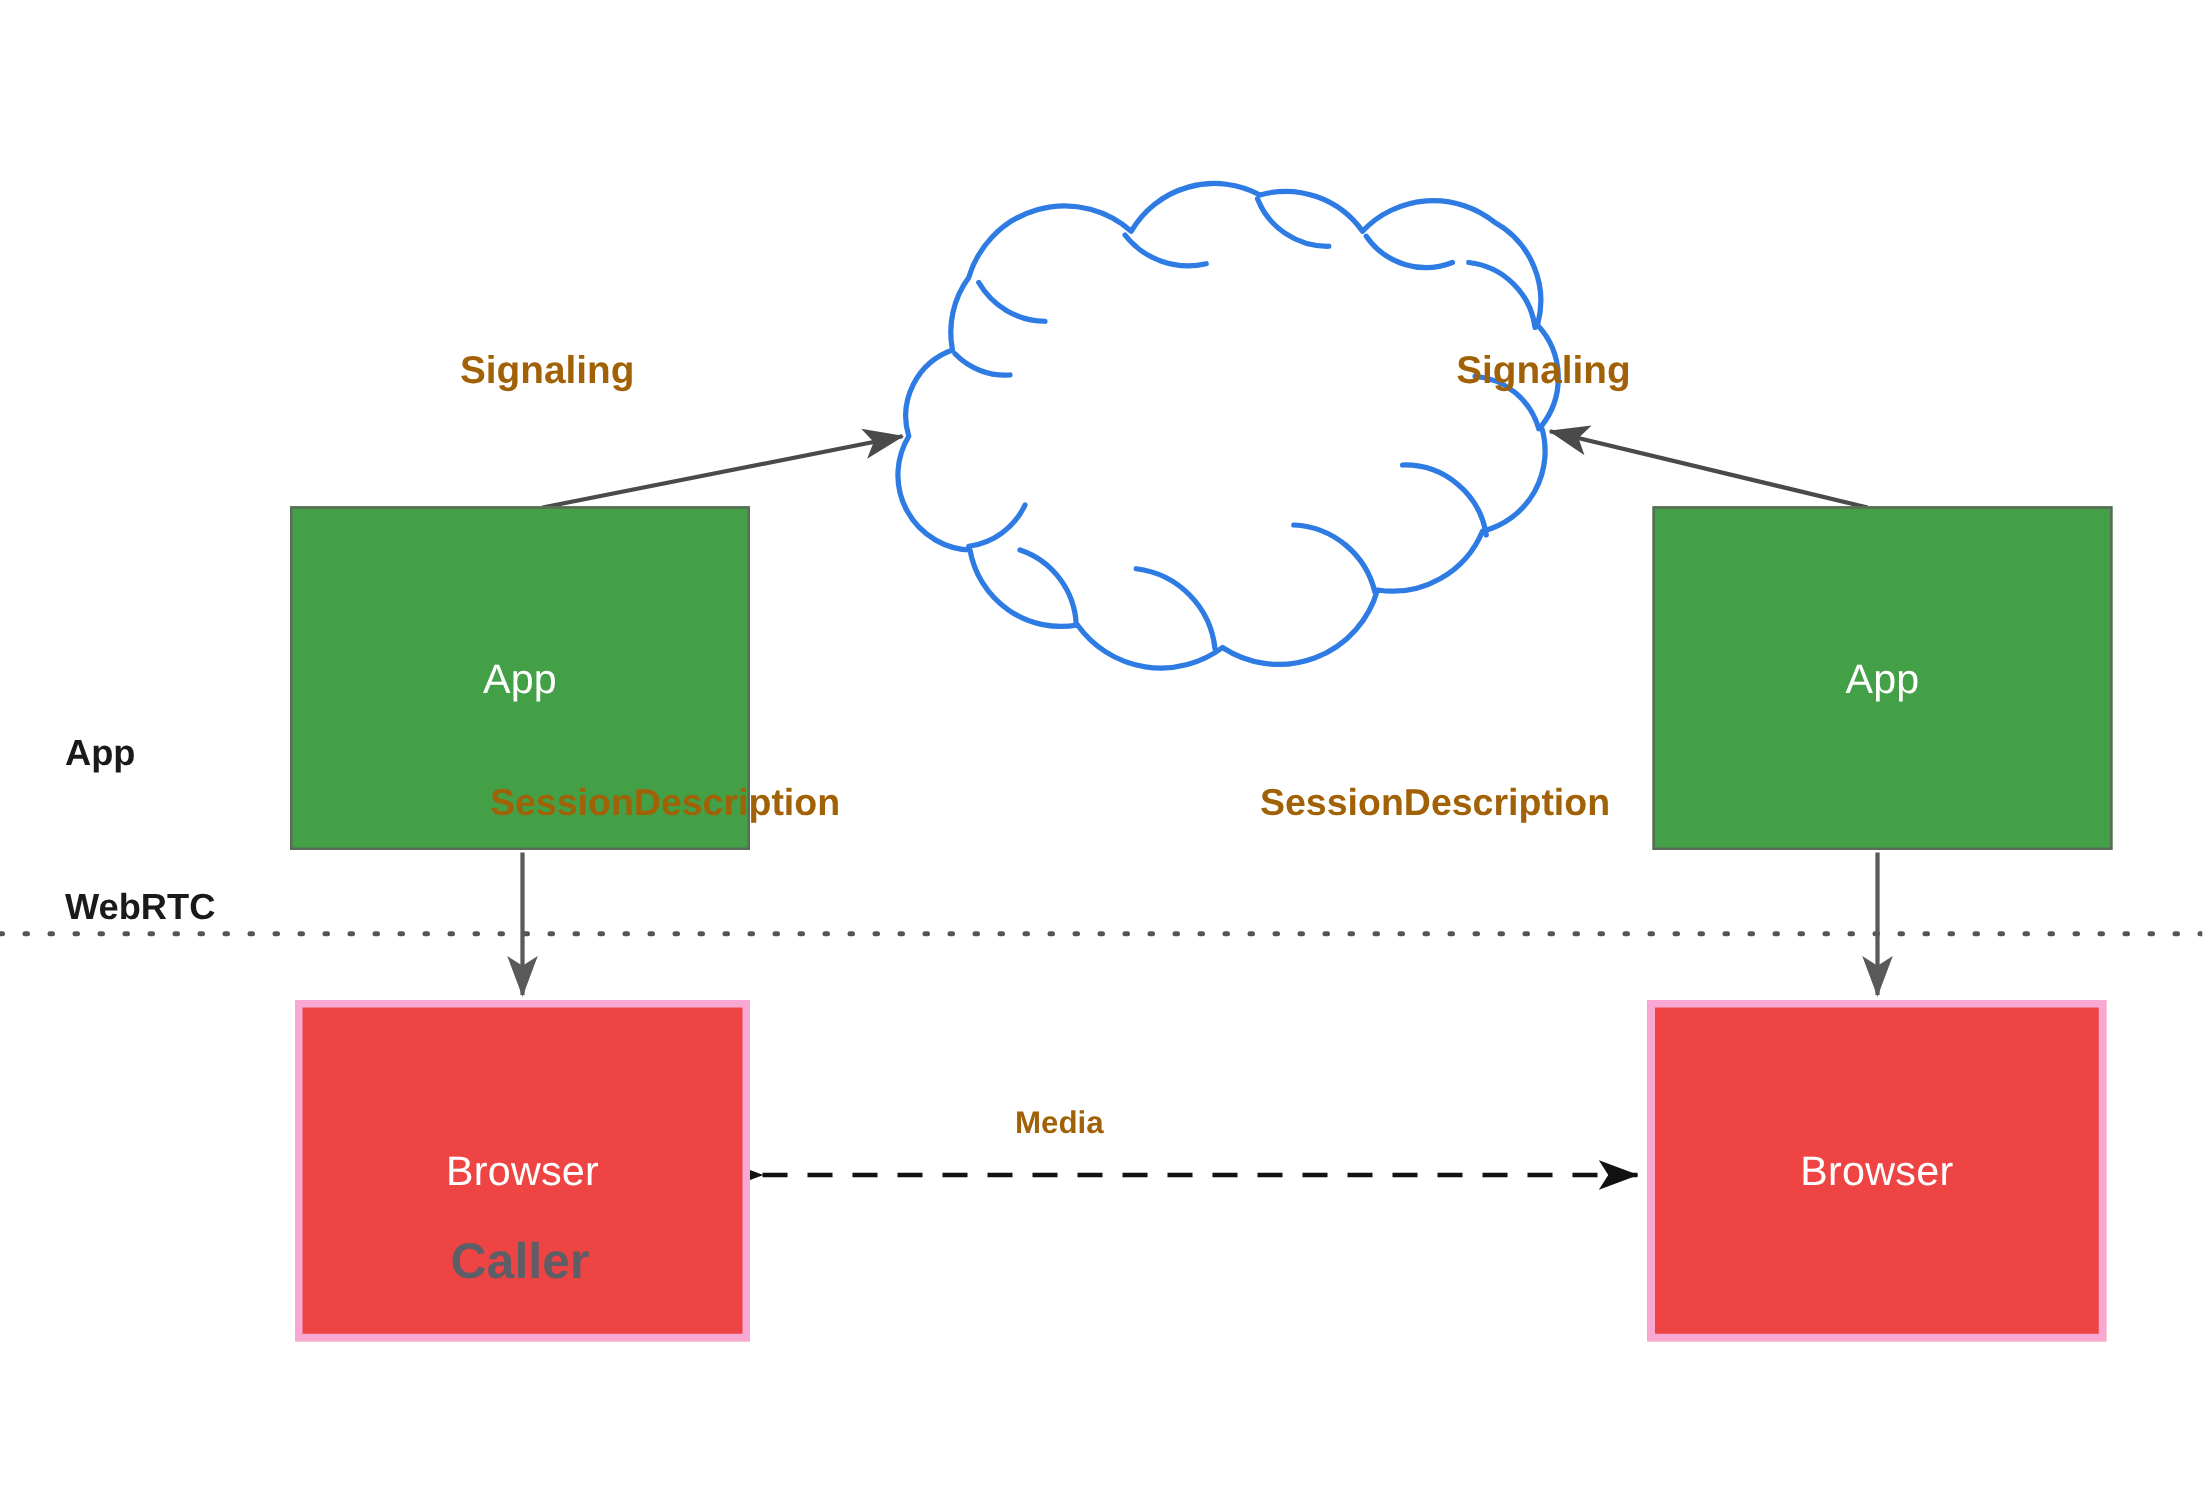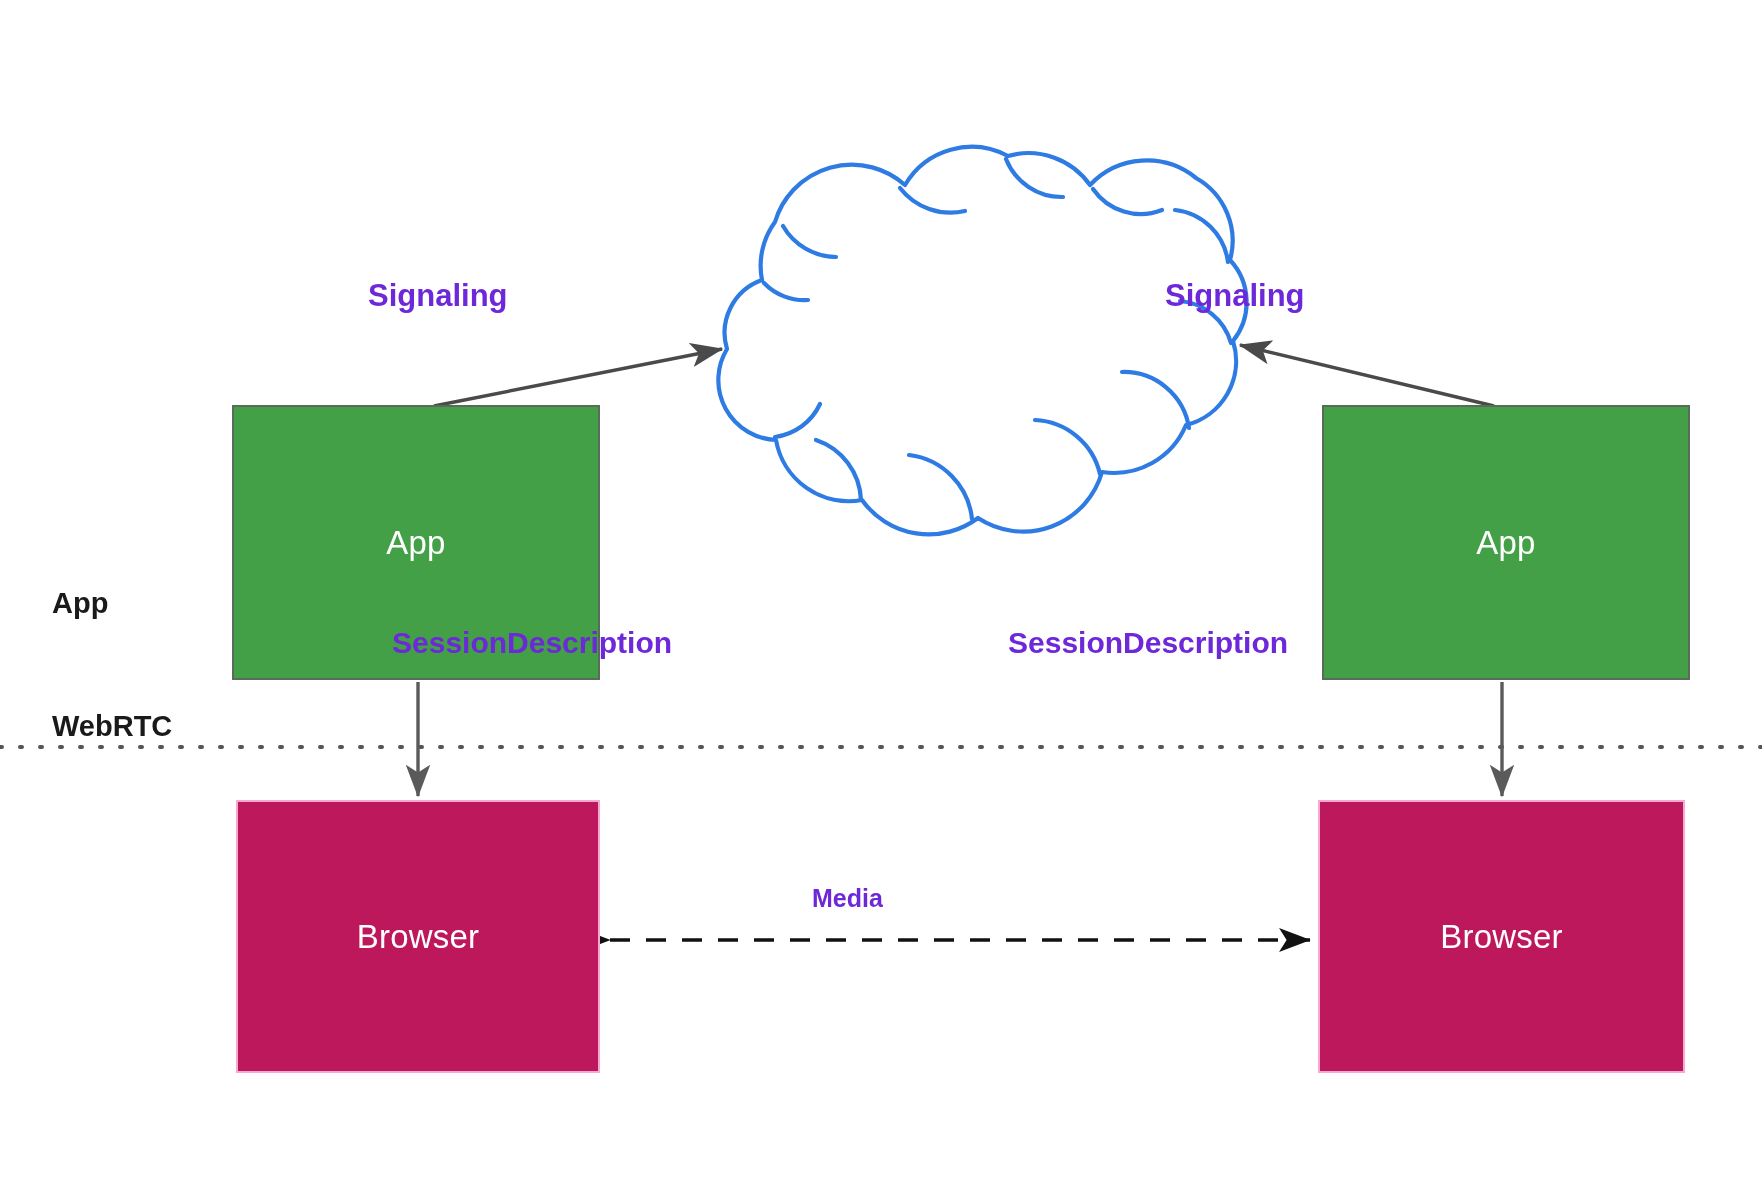--- a/index.html
+++ b/index.html
@@ -39,36 +39,36 @@
     font-weight: 400;
     letter-spacing: 0.2px;
     line-height: 1;
     font-family: "Liberation Sans", sans-serif;
   }
   .box-app {
     background: #43A047;
     border: 2px solid #5A6B5A;
   }
   .box-browser {
-    background: #be185d;
-    border: 2px solid #f9a8d4;
+    background: #ef4444;
+    border: 6px solid #f9a8d4;
   }
 
   
   #app-left   { left: 232px; top: 405px; width: 368px; height: 275px; }
   #app-right  { left: 1322px; top: 405px; width: 368px; height: 275px; }
   
   #browser-left  { left: 236px; top: 800px; width: 364px; height: 273px; }
   #browser-right { left: 1318px; top: 800px; width: 367px; height: 273px; }
 
   
   .edge-label {
     position: absolute;
     font-weight: bold;
-    color: #6d28d9;
+    color: #a16207;
     white-space: nowrap;
     line-height: 1;
     font-family: "Liberation Sans", sans-serif;
   }
   .lbl-signaling { font-size: 31px; }
   .lbl-session   { font-size: 30px; text-align: right; }
   .lbl-media     { font-size: 25px; }
 
   .layer-label {
     position: absolute;
@@ -189,15 +189,16 @@
   <div class="edge-label lbl-session" id="session-left">SessionDescription</div>
 
   <div class="edge-label lbl-session" id="session-right">SessionDescription</div>
 
   <div class="edge-label lbl-media" id="media-label">Media</div>
 
   <div class="layer-label" id="layer-app">App</div>
 
   <div class="layer-label" id="layer-webrtc">WebRTC</div>
 
+  <div class="role-label" id="role-caller">Caller</div>
 
 
 </div>
 
 </body></html>

